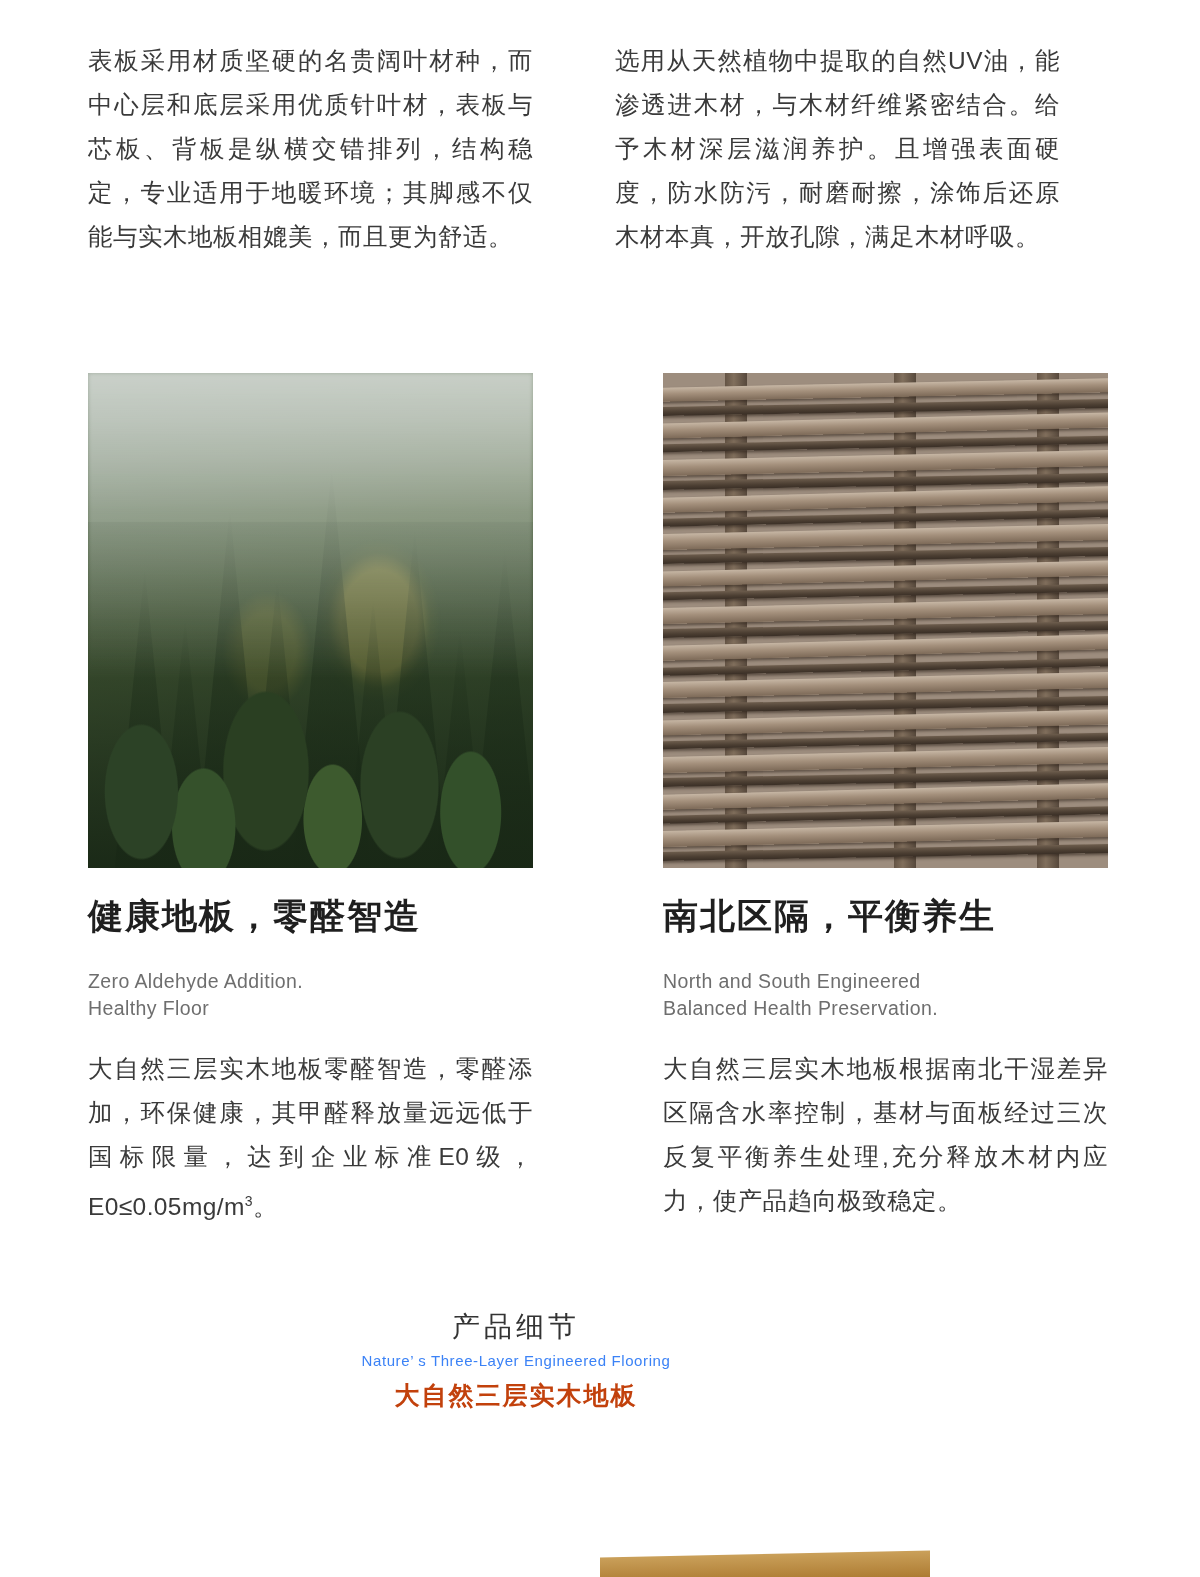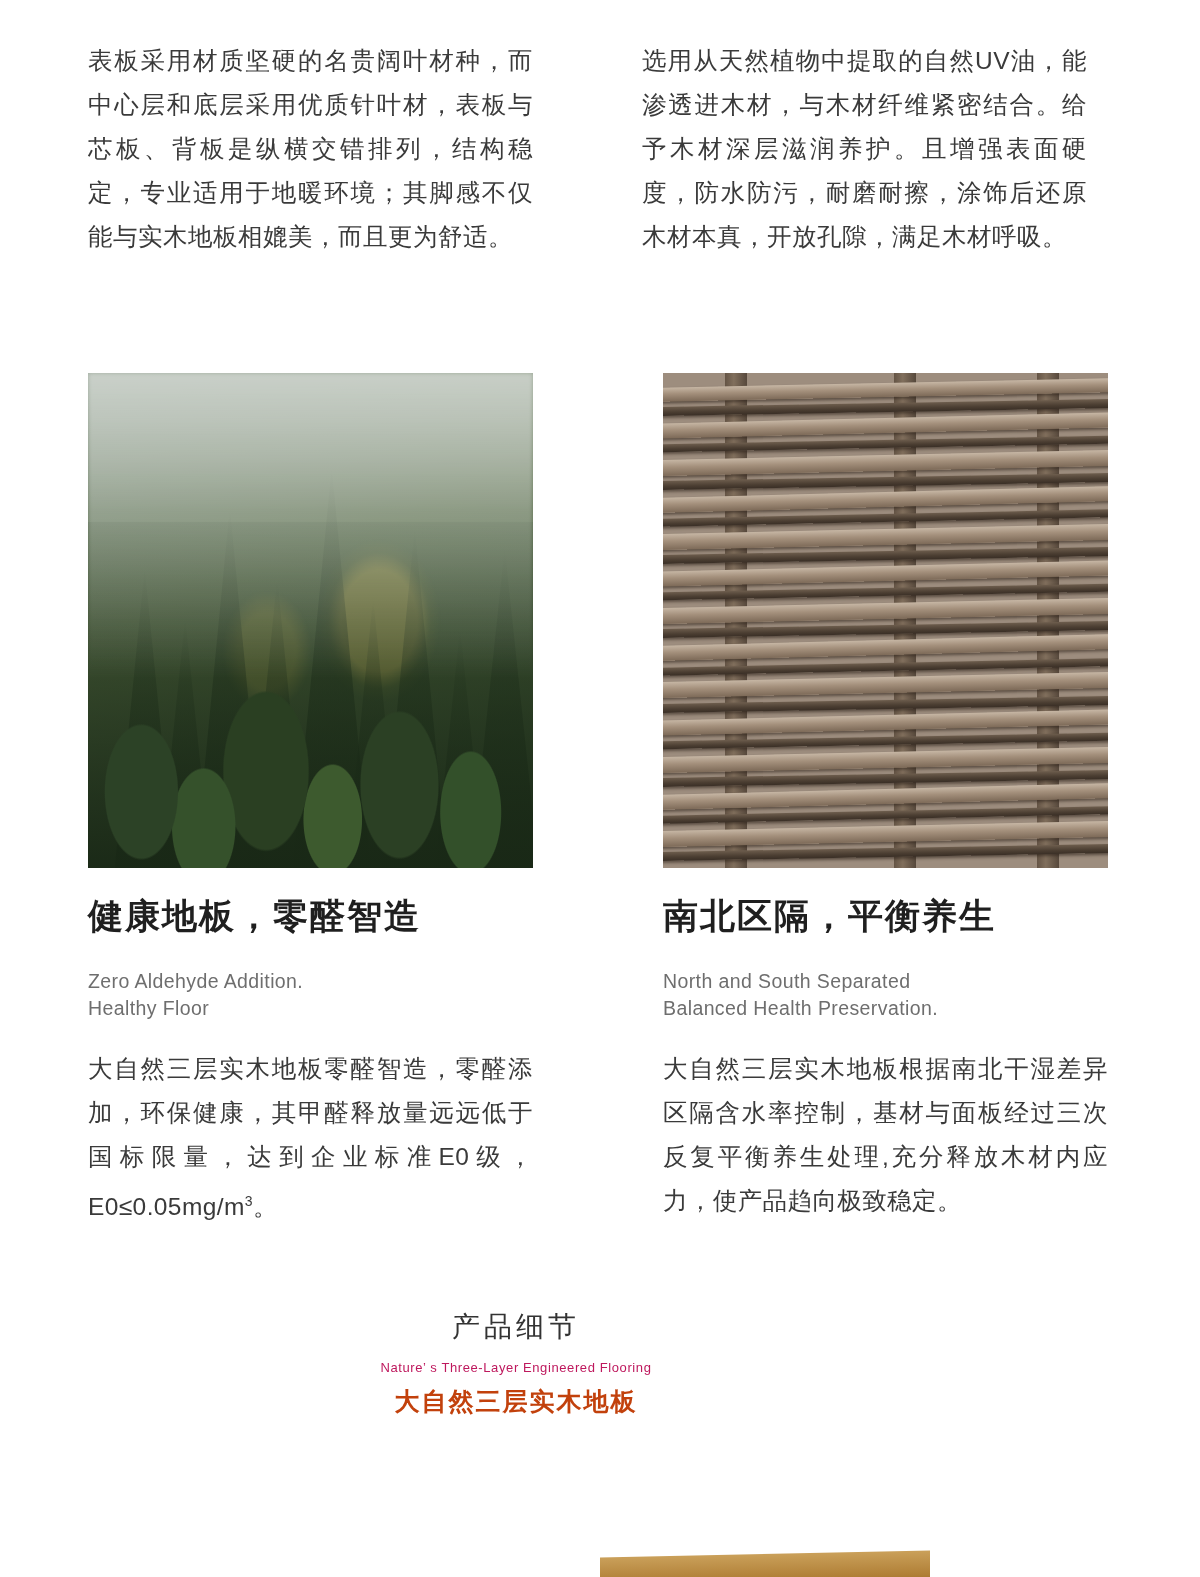--- a/index.html
+++ b/index.html
@@ -28,21 +28,21 @@
     top: 14px;
     left: 0;
     width: 1200px;
     display: flex;
     justify-content: flex-start;
   }
   .intro-col {
     width: 445px;
   }
   .intro-col.left  { margin-left: 88px; }
-  .intro-col.right { margin-left: 109px; }
+  .intro-col.right { margin-left: 82px; }
 
   .intro-text {
     font-size: 24.5px;
     line-height: 44px;
     color: #3a3a3a;
     letter-spacing: 0.5px;
     text-align: justify;
     font-family: "Liberation Sans", sans-serif;
   }
 
@@ -175,24 +175,24 @@
   }
   .footer-en-big {
     margin-top: 4px;
     font-size: 57px;
     letter-spacing: 5px;
     color: #3b3b3b;
     line-height: 1.15;
     font-family: "Liberation Sans", sans-serif;
   }
   .footer-en-small {
-    margin-top: 16px;
-    font-size: 13px;
+    margin-top: 8px;
+    font-size: 15px;
     letter-spacing: 0.6px;
-    color: #be185d;
+    color: #3b82f6;
   }
   .footer-cn-big {
     margin-top: 10px;
     font-size: 25px;
     letter-spacing: 2px;
     color: #c2410c;
     font-weight: bold;
   }
 
   
@@ -286,21 +286,21 @@
           <div class="plank" style="top:76.5%;height:16px; transform:rotate(-1.3deg);"></div>
           <div class="plank dark" style="top:81%; height:9px;  transform:rotate(-1.0deg);"></div>
           <div class="plank" style="top:84%; height:15px; transform:rotate(-1.5deg);"></div>
           <div class="plank dark" style="top:88.5%;height:8px;  transform:rotate(-1.2deg);"></div>
           <div class="plank" style="top:91.5%;height:16px; transform:rotate(-1.3deg);"></div>
           <div class="plank dark" style="top:96%; height:9px;  transform:rotate(-1.0deg);"></div>
         </div>
       </div>
       <h2 class="card-title">南北区隔，平衡养生</h2>
       <div class="card-sub">
-        <div>North and South Separated</div>
+        <div>North and South Engineered</div>
         <div>Balanced Health Preservation.</div>
       </div>
       <p class="card-body"><span>大自然三层实木地板根据南北干湿差异区隔含水率控制，基材与面板经过三次反复平衡养生处理,充分释放木材内应力，使产品趋向极致稳定。</span></p>
     </div>
 
   </div>
 
   <div class="footer-block">
     <div class="footer-cn-small">产品细节</div>
     <div class="footer-en-small">Nature’ s Three-Layer Engineered Flooring</div>

